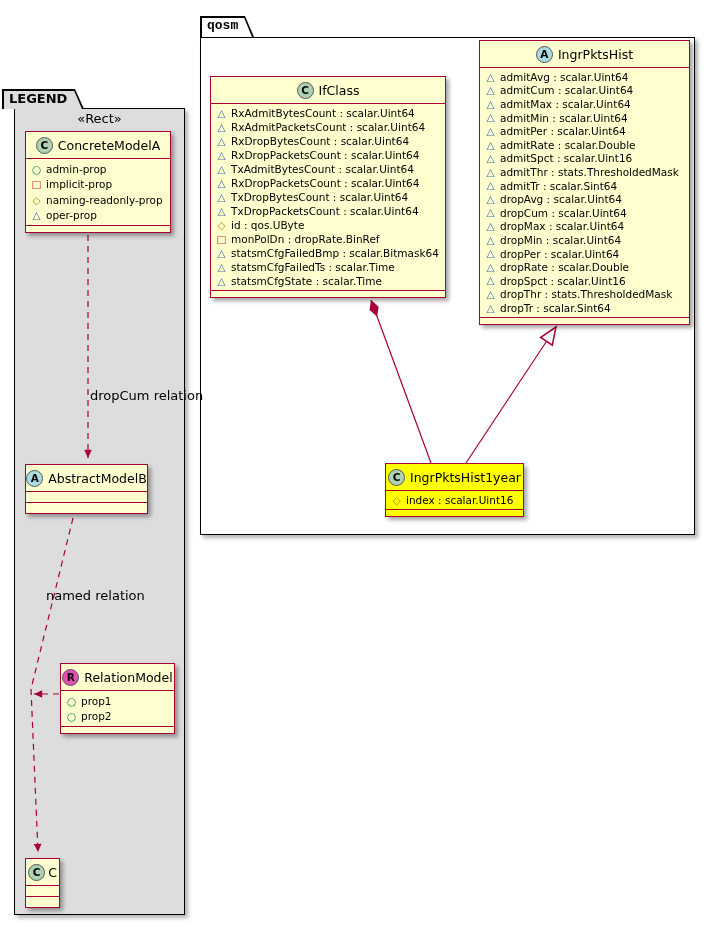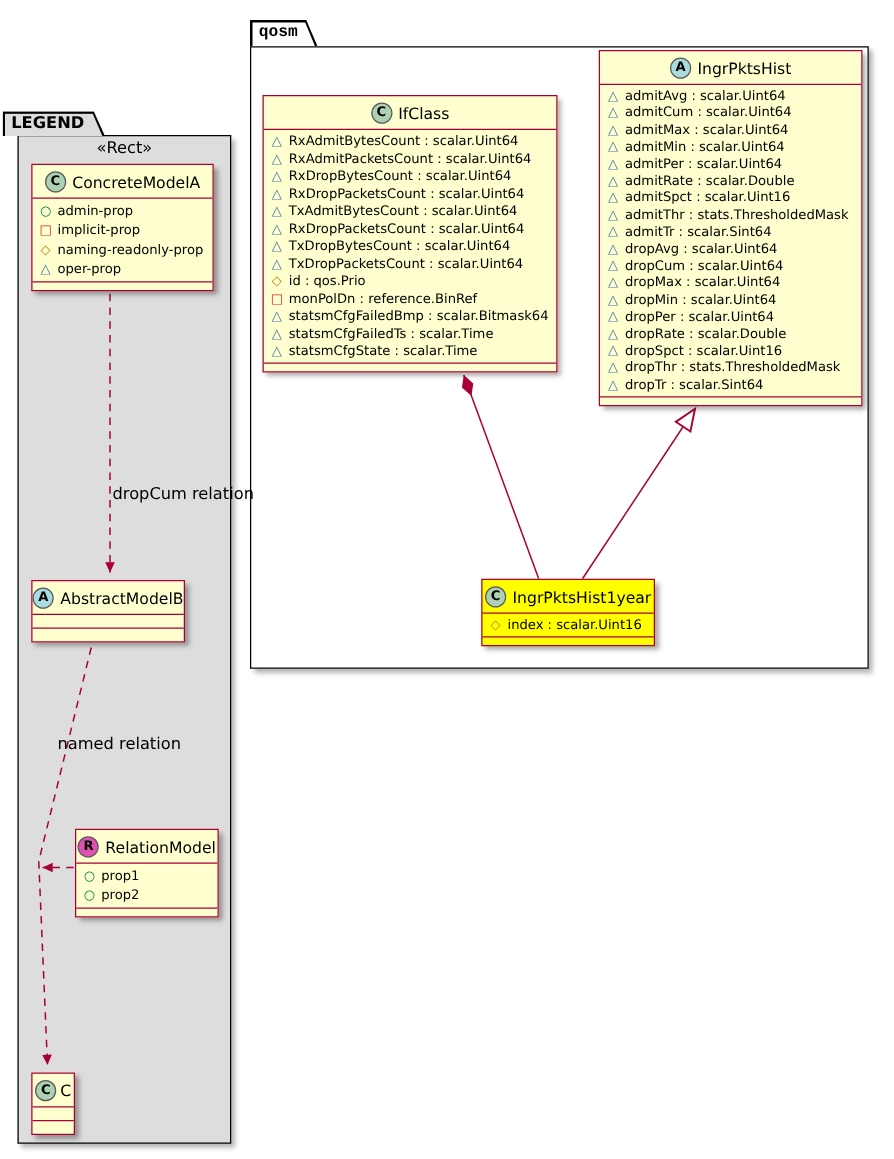--- a/index.html
+++ b/index.html
@@ -185,25 +185,25 @@
         <div class="member">
           <span class="mi mi-triangle">△</span>
           <span class="mtext">TxDropBytesCount : scalar.Uint64</span>
         </div>
         <div class="member">
           <span class="mi mi-triangle">△</span>
           <span class="mtext">TxDropPacketsCount : scalar.Uint64</span>
         </div>
         <div class="member">
           <span class="mi mi-diamond">◇</span>
-          <span class="mtext">id : qos.Prio</span>
+          <span class="mtext">id : qos.UByte</span>
         </div>
         <div class="member">
           <span class="mi mi-square">□</span>
-          <span class="mtext">monPolDn : reference.BinRef</span>
+          <span class="mtext">monPolDn : dropRate.BinRef</span>
         </div>
         <div class="member">
           <span class="mi mi-triangle">△</span>
           <span class="mtext">statsmCfgFailedBmp : scalar.Bitmask64</span>
         </div>
         <div class="member">
           <span class="mi mi-triangle">△</span>
           <span class="mtext">statsmCfgFailedTs : scalar.Time</span>
         </div>
         <div class="member">

